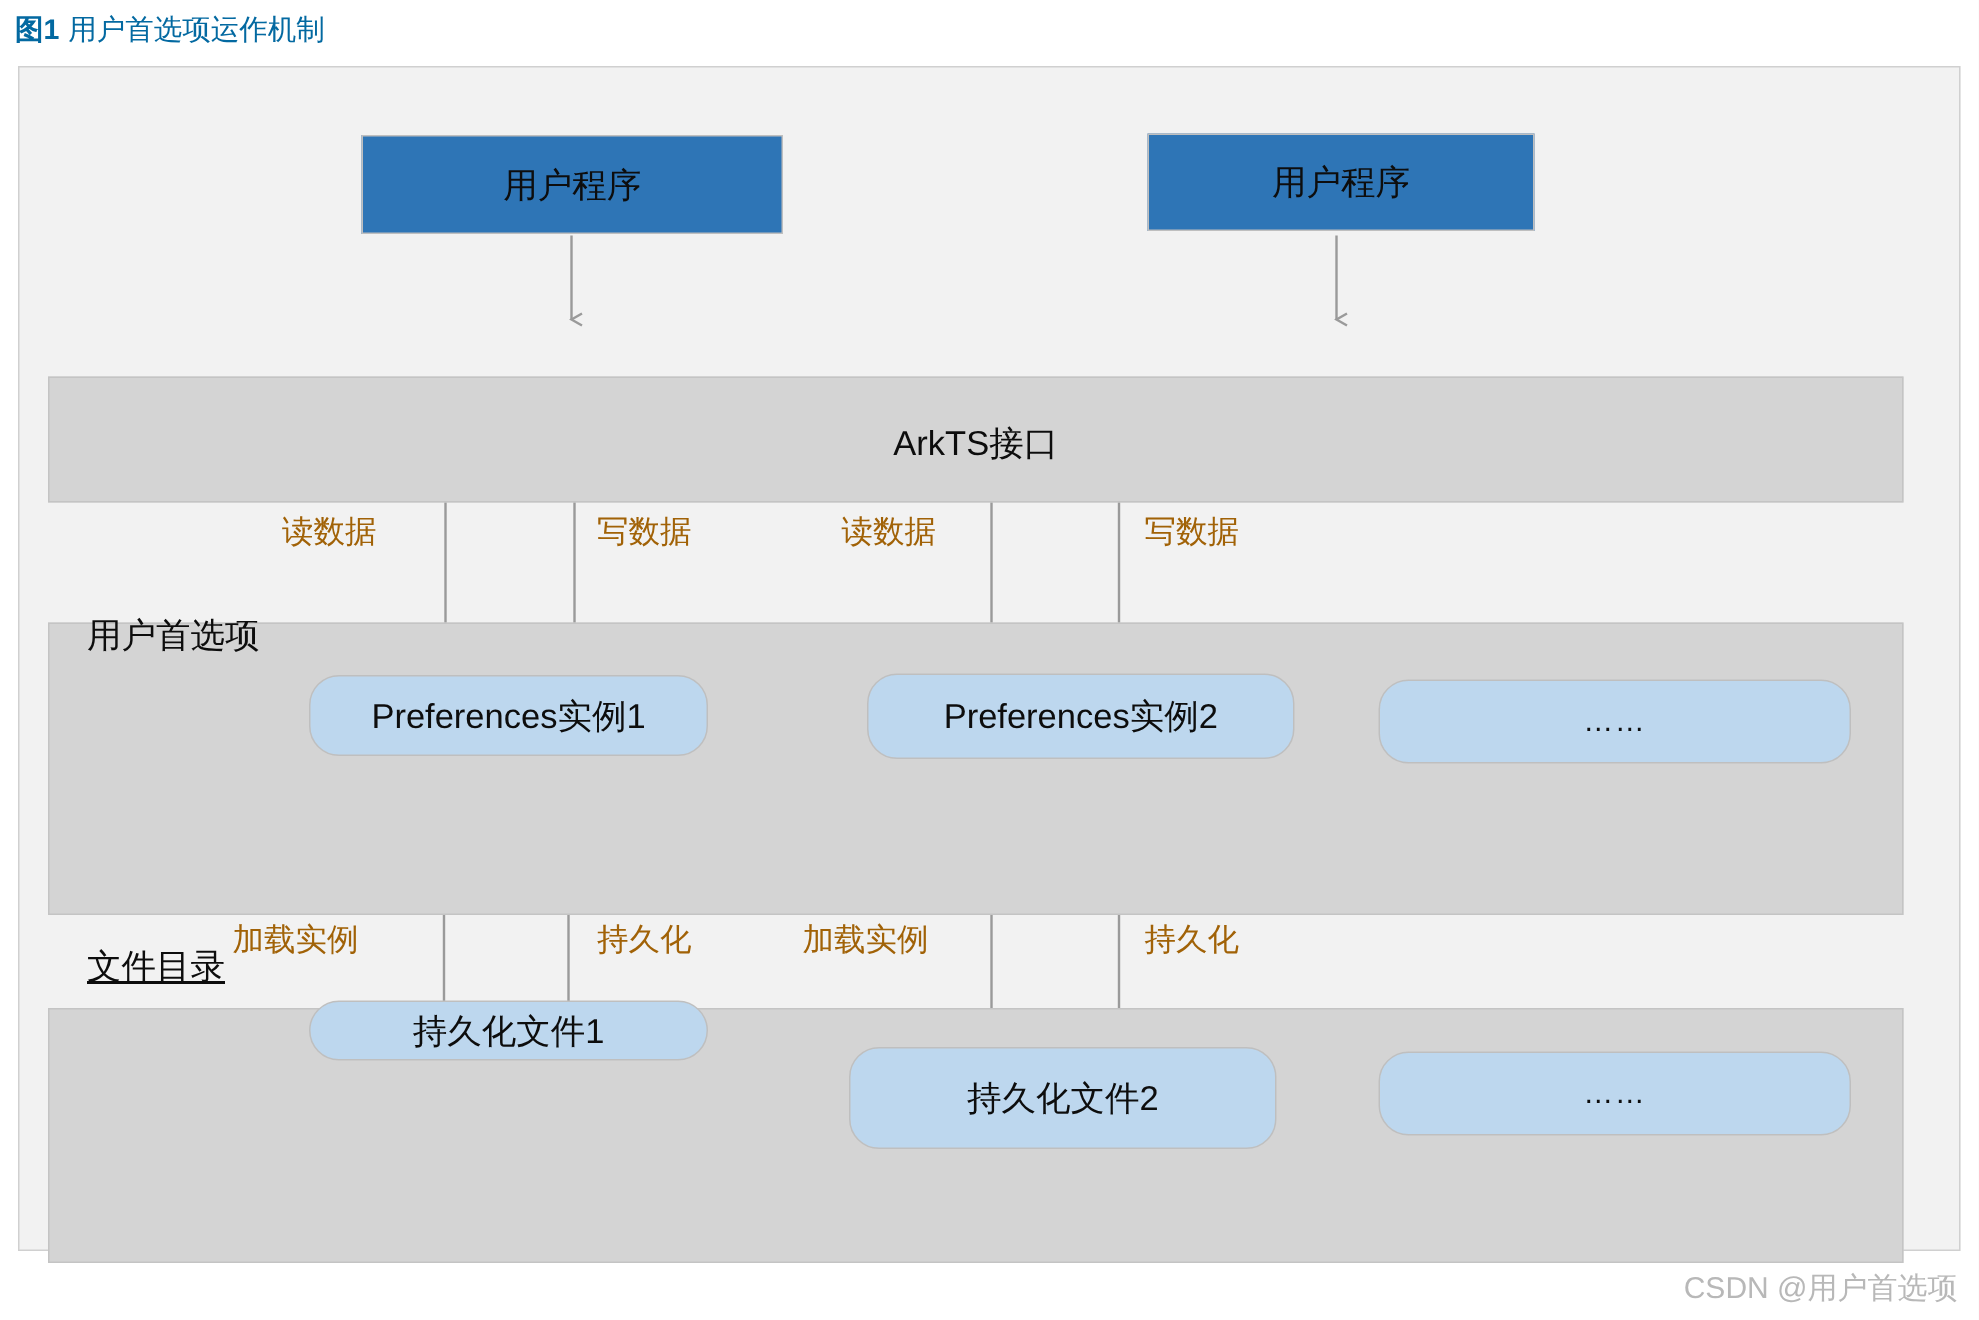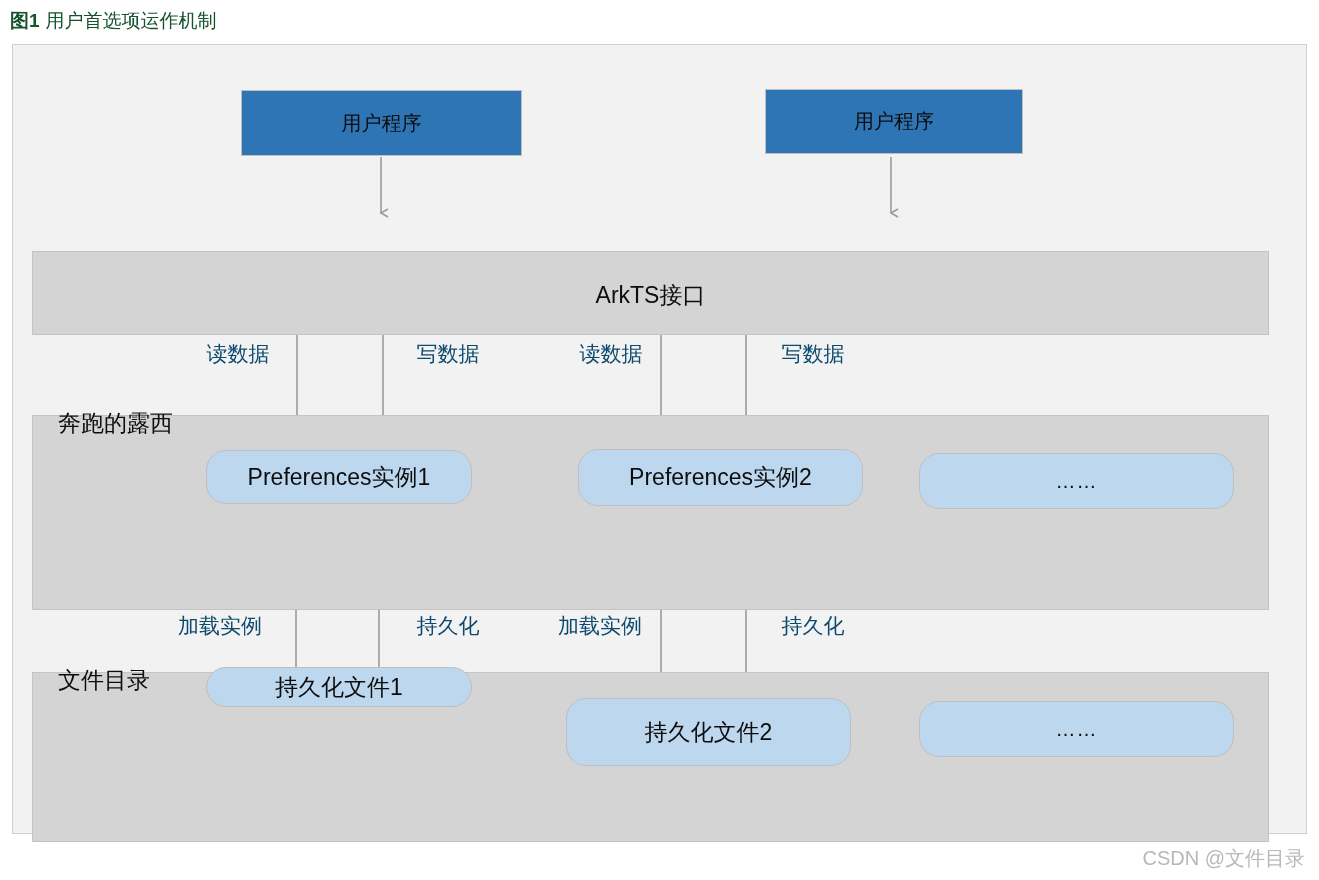--- a/index.html
+++ b/index.html
@@ -14,21 +14,21 @@
     overflow: hidden;
     position: relative;
   }
 
   
   #figure-caption {
     position: absolute;
     left: 10px;
     top: 8px;
     font-size: 19px;
-    color: #14532d;
+    color: #0369a1;
     white-space: nowrap;
     line-height: 26px;
   }
   #figure-caption .cap-num {
     font-weight: bold;
     margin-right: 6px;
   }
 
   
   #diagram-frame {
@@ -48,21 +48,21 @@
     box-sizing: border-box;
     display: flex;
     align-items: center;
     justify-content: center;
     text-align: center;
     border: 1px solid #bfbfbf;
   }
   .node-blue {
     background: #2e75b6;
     color: #0d0d0d;
-    font-size: 20px;
+    font-size: 23px;
   }
   .node-lightblue {
     background: #bdd7ee;
     color: #0d0d0d;
     font-size: 23px;
     border-radius: 20px;
   }
   .node-lightblue.dots {
     font-size: 20px;
     letter-spacing: 1px;
@@ -87,23 +87,22 @@
     width: 100%;
     text-align: center;
     font-size: 23px;
     color: #0d0d0d;
   }
 
   
   .edge-label {
     position: absolute;
     font-size: 21px;
-    color: #0c4a6e;
-    white-space: nowrap;
-    text-align: center;
+    color: #a16207;
+    white-space: nowrap;
   }
 
   
   #arrow-layer {
     position: absolute;
     left: 0;
     top: 0;
     width: 1295px;
     height: 790px;
     pointer-events: none;
@@ -169,45 +168,45 @@
   <div class="band" style="left:19px; top:177px; width:1237px; height:84px;">
     <div class="band-center-label" style="top:28px;">ArkTS接口</div>
   </div>
 
   <div class="edge-label" style="left:175px; top:295px; width:100px;">读数据</div>
   <div class="edge-label" style="left:385px; top:295px; width:100px;">写数据</div>
   <div class="edge-label" style="left:548px; top:295px; width:100px;">读数据</div>
   <div class="edge-label" style="left:750px; top:295px; width:100px;">写数据</div>
 
   <div class="band" style="left:19px; top:341px; width:1237px; height:195px;"></div>
-  <div class="band-title" style="left:45px; top:363px;">奔跑的露西</div>
+  <div class="band-title" style="left:45px; top:363px;">用户首选项</div>
 
   <div class="node-box node-lightblue" style="left:193px; top:405px; width:266px; height:54px;">
     <span>Preferences实例1</span>
   </div>
   <div class="node-box node-lightblue" style="left:565px; top:404px; width:285px; height:57px;">
     <span>Preferences实例2</span>
   </div>
   <div class="node-box node-lightblue dots" style="left:906px; top:408px; width:315px; height:56px;">
     <span>……</span>
   </div>
 
   <div class="edge-label" style="left:142px; top:567px; width:130px;">加载实例</div>
   <div class="edge-label" style="left:385px; top:567px; width:100px;">持久化</div>
   <div class="edge-label" style="left:522px; top:567px; width:130px;">加载实例</div>
   <div class="edge-label" style="left:750px; top:567px; width:100px;">持久化</div>
 
   <div class="band" style="left:19px; top:598px; width:1237px; height:170px;"></div>
-  <div class="band-title" style="left:45px; top:620px;">文件目录</div>
+  <div class="band-title" style="left:45px; top:584px;text-decoration:underline;">文件目录</div>
 
   <div class="node-box node-lightblue" style="left:193px; top:622px; width:266px; height:40px;">
     <span>持久化文件1</span>
   </div>
   <div class="node-box node-lightblue" style="left:553px; top:653px; width:285px; height:68px;">
     <span>持久化文件2</span>
   </div>
   <div class="node-box node-lightblue dots" style="left:906px; top:656px; width:315px; height:56px;">
     <span>……</span>
   </div>
 
 </div>
 
-<div id="watermark">CSDN @文件目录</div>
+<div id="watermark">CSDN @用户首选项</div>
 
 </body></html>

